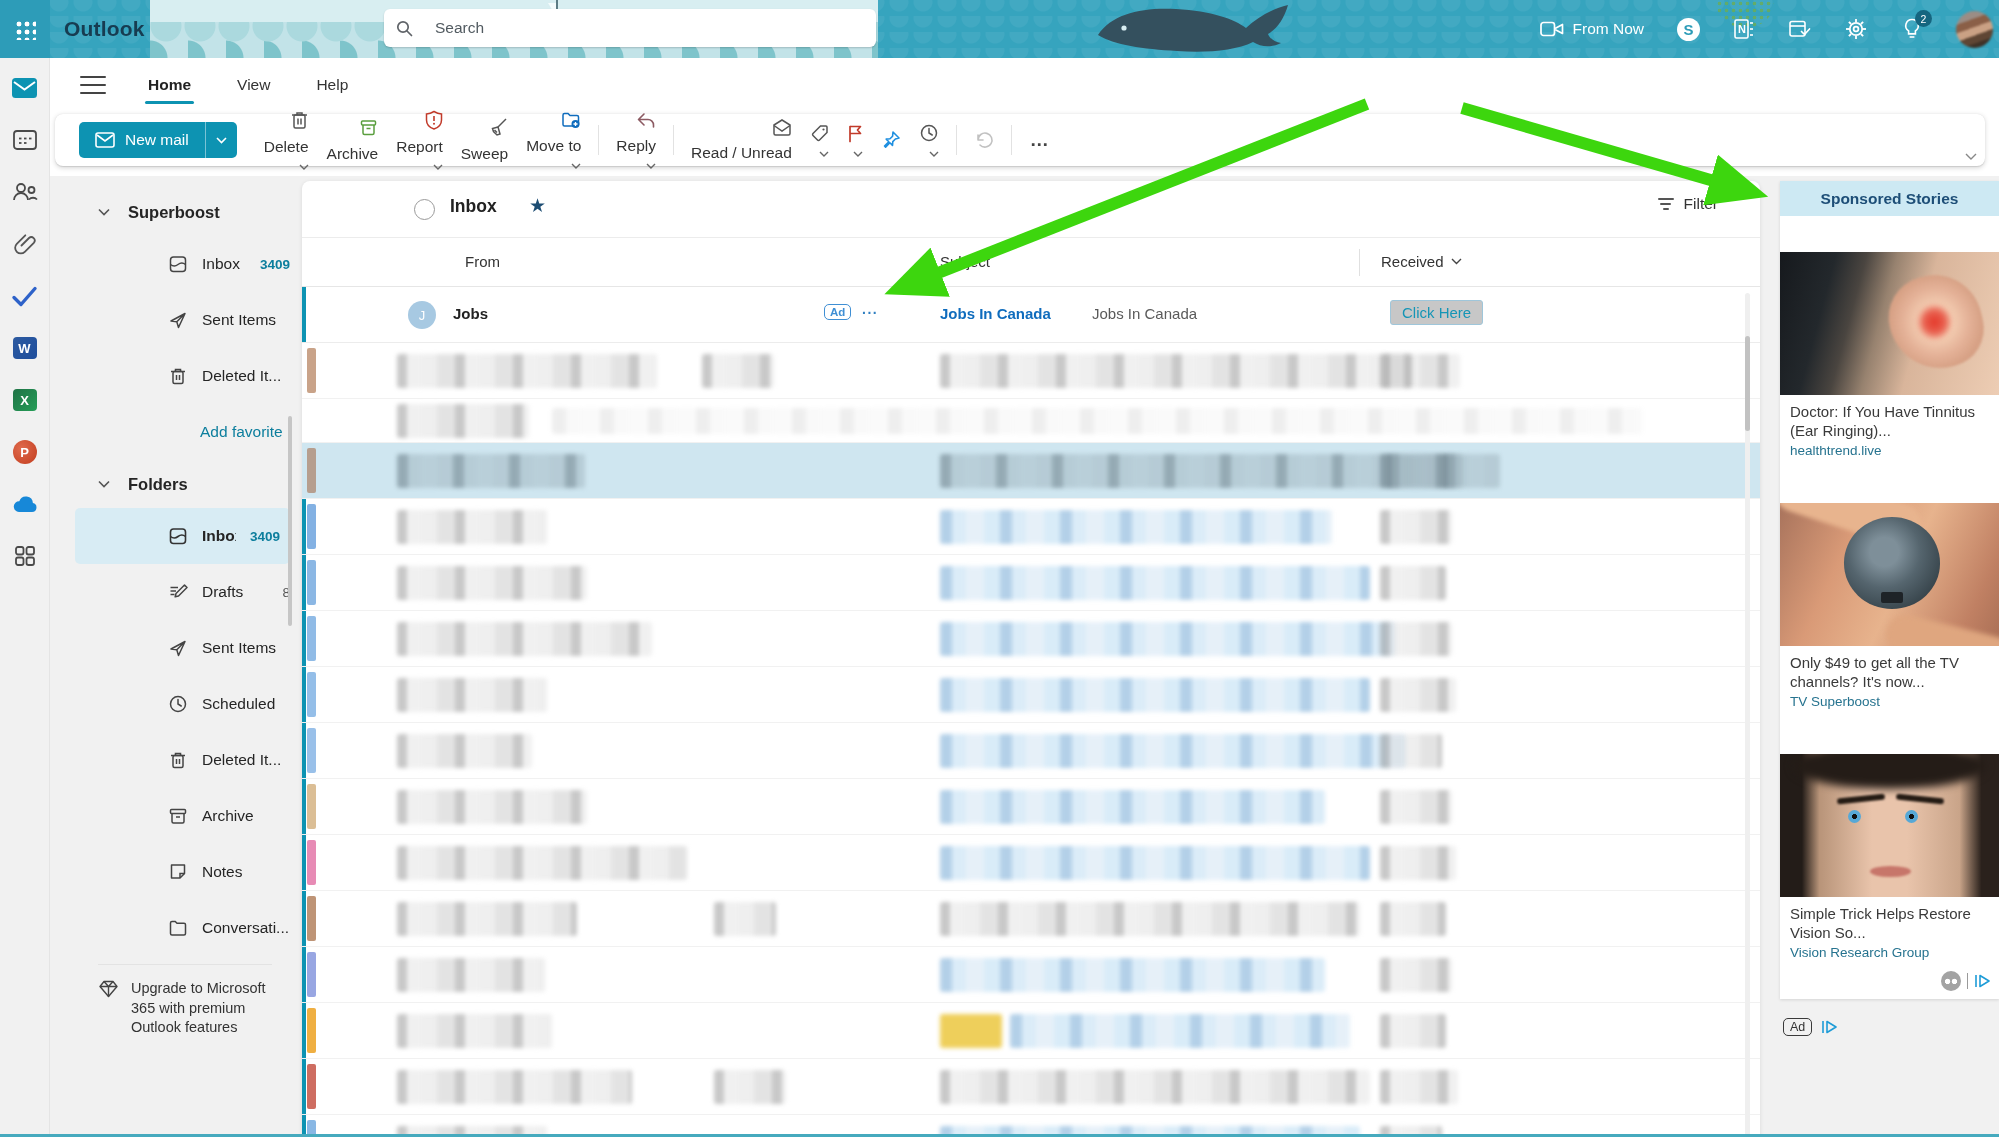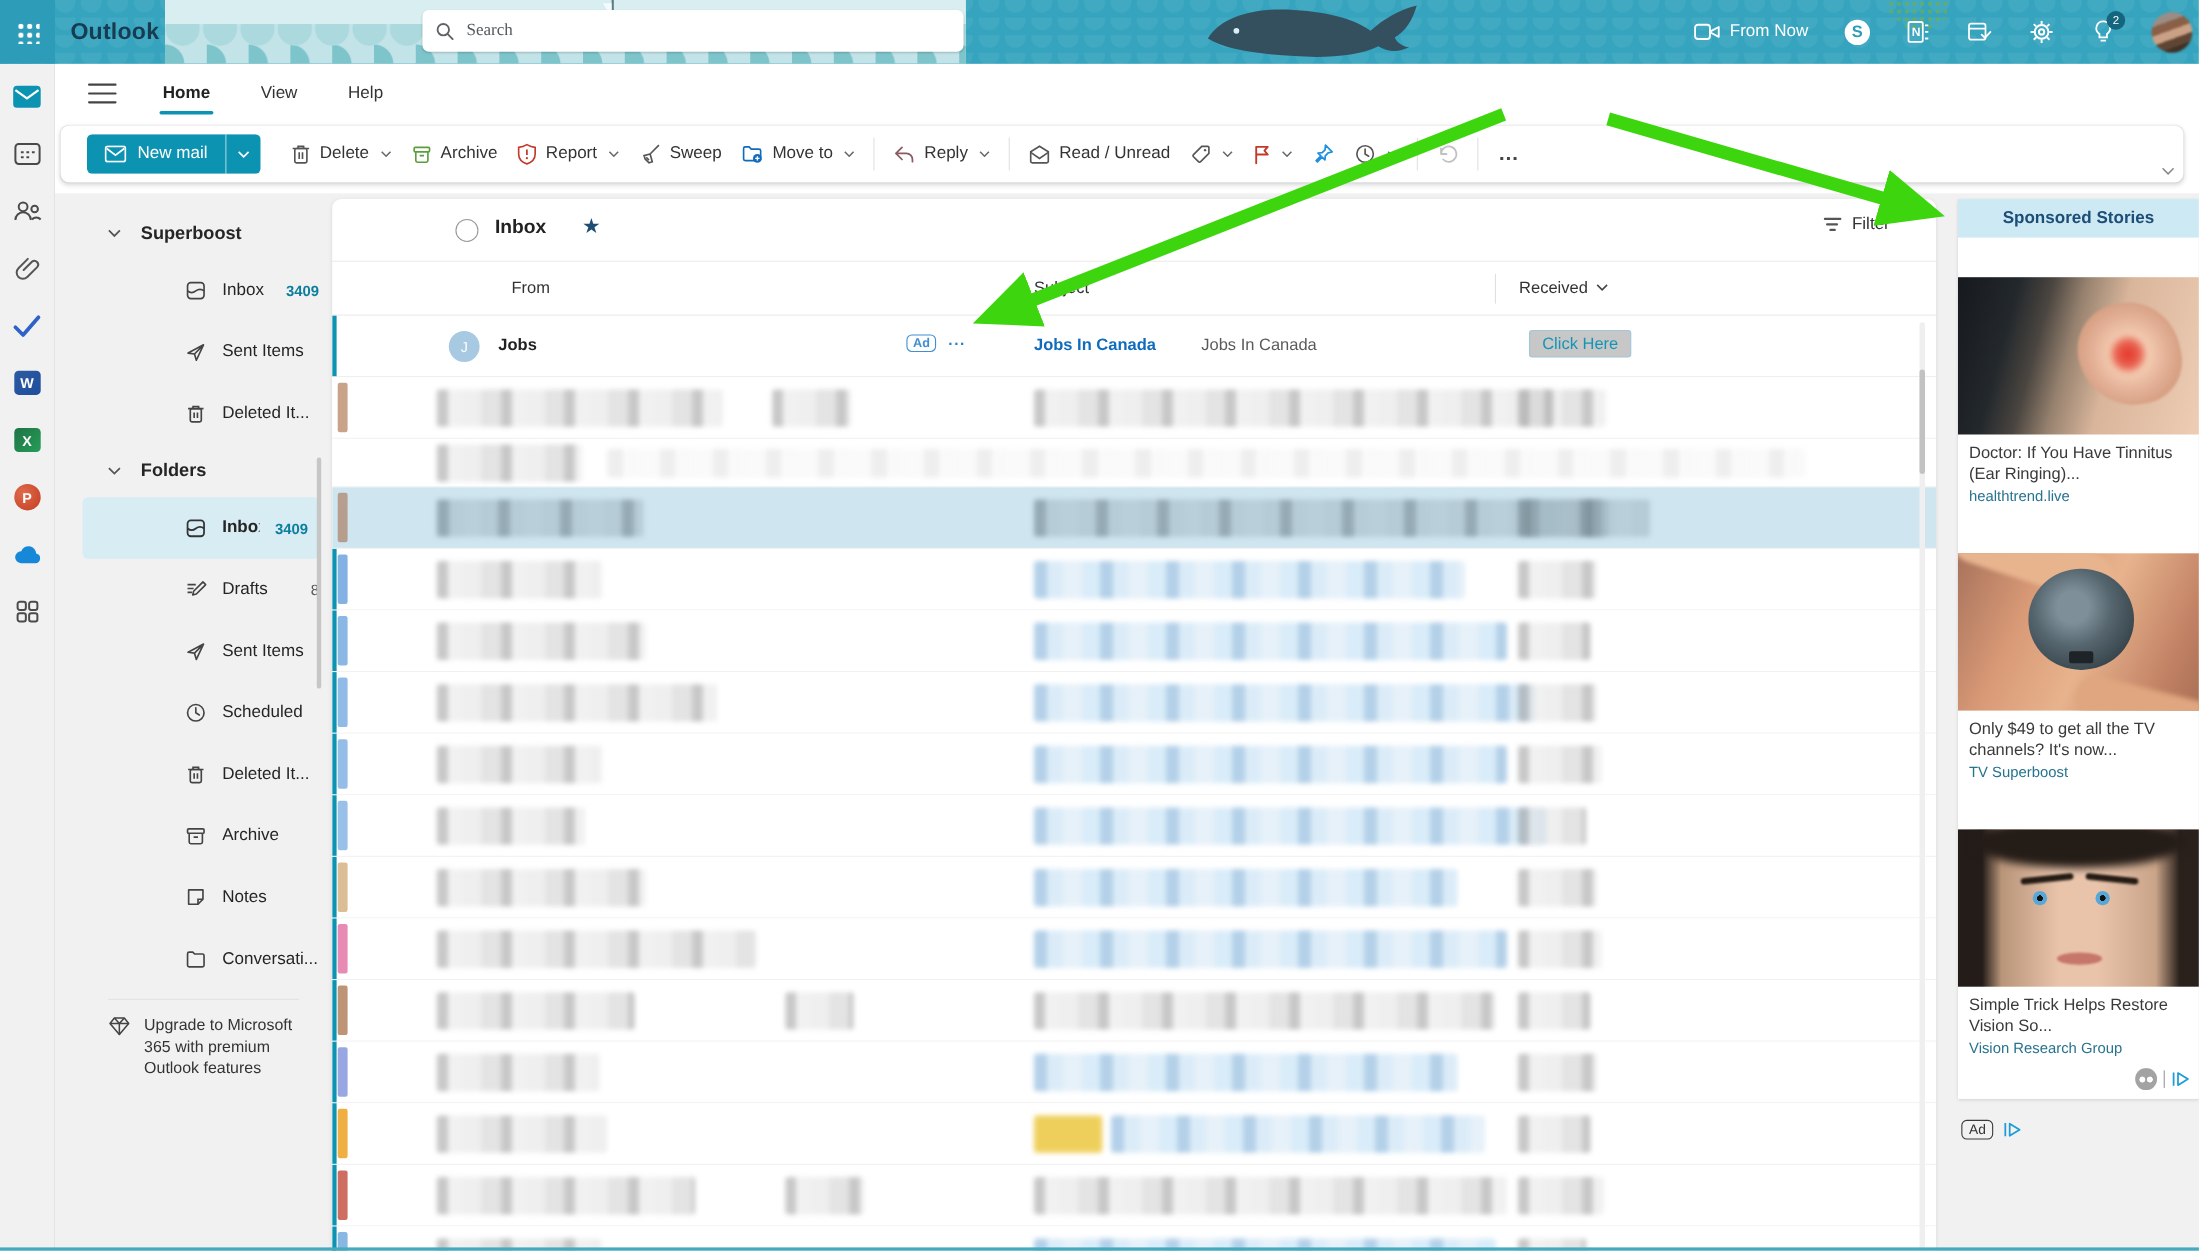--- a/index.html
+++ b/index.html
@@ -17,21 +17,21 @@
       radial-gradient(circle at 16px 26px, #abd9de 15px, transparent 16px),
       radial-gradient(circle at 0px 58px, #7ec4cb 17px, transparent 18px);
     background-size:100% 100%, 34px 58px, 38px 58px;}
   .sailboat{position:absolute;left:548px;top:0;width:18px;height:26px;}
   .sailboat .mast{position:absolute;left:8px;top:0;width:2px;height:20px;background:#5c7b84;}
   .sailboat .sail{position:absolute;left:0;top:3px;width:0;height:0;border-top:13px solid #f4fbfc;border-left:8px solid transparent;}
   .bush{position:absolute;left:1716px;top:0;width:58px;height:27px;border-radius:0 0 45% 45%/0 0 90% 90%;
     background:radial-gradient(circle,#6fae4e 1.6px,transparent 2.1px);background-size:7px 7px;opacity:.75;}
   .whale{position:absolute;left:1086px;top:2px;}
   .search-box{position:absolute;left:384px;top:9px;width:492px;height:38px;background:#fff;border-radius:6px;display:flex;align-items:center;padding:0 12px;box-shadow:0 1px 2px rgba(0,0,0,.18);}
-  .search-box input{border:none;outline:none;flex:1;font-size:15.5px;color:#333;margin-left:11px;font-family:Liberation Serif, serif;background:transparent;}
+  .search-box input{border:none;outline:none;flex:1;font-size:15.5px;color:#333;margin-left:22px;font-family:Liberation Sans, sans-serif;background:transparent;}
   .search-box input::placeholder{color:#515a60;}
   .top-right{position:absolute;right:6px;top:0;height:58px;display:flex;align-items:center;gap:33px;color:#fff;}
   .meet-now{display:flex;align-items:center;gap:9px;font-size:15.5px;color:#fff;cursor:pointer;}
   .tb-ic{display:flex;align-items:center;justify-content:center;cursor:pointer;}
   .skype-circle{width:23px;height:23px;border-radius:50%;background:#fff;color:#2d9cb8;font-weight:700;font-size:15px;display:flex;align-items:center;justify-content:center;}
   .bulb-wrap{position:relative;}
   .badge{position:absolute;top:-7px;right:-9px;min-width:17px;height:17px;border-radius:9px;background:#15657f;color:#fff;font-size:10.5px;display:flex;align-items:center;justify-content:center;padding:0 3px;}
   .avatar-top{width:37px;height:37px;border-radius:50%;overflow:hidden;filter:blur(1px);
     background:linear-gradient(160deg,#9b8d85 0 28%,#8a5f47 28% 45%,#caa184 45% 62%,#5f4634 62% 78%,#3f3227 78%);cursor:pointer;}
 
@@ -48,21 +48,21 @@
   .tabs-row{height:54px;display:flex;align-items:center;padding-left:30px;background:#fff;}
   .hamburger{width:26px;height:18px;display:flex;flex-direction:column;justify-content:space-between;cursor:pointer;margin-right:36px;}
   .hamburger span{height:2px;background:#444;border-radius:1px;}
   .rtab{position:relative;font-size:15.5px;color:#333;padding:8px 6px;margin-right:34px;cursor:pointer;}
   .rtab.active{font-weight:700;color:#222;}
   .rtab.active::after{content:'';position:absolute;left:3px;right:3px;bottom:-2px;height:3px;border-radius:2px;background:var(--accent,#0d93b2);}
   .toolbar-card{position:relative;margin:2px 14px 0 5px;height:52px;background:#fff;border-radius:8px;box-shadow:0 1.6px 5px rgba(0,0,0,.16),0 .3px 1px rgba(0,0,0,.1);display:flex;align-items:center;padding:0 14px 0 24px;}
   .newmail{display:flex;height:36px;border-radius:5px;overflow:hidden;cursor:pointer;flex:none;}
   .newmail .nm-main{background:var(--accent,#0d93b2);color:#fff;display:flex;align-items:center;gap:10px;padding:0 16px;font-size:15.5px;}
   .newmail .nm-arrow{background:var(--accent,#0d93b2);color:#fff;display:flex;align-items:center;padding:0 10px;border-left:1px solid rgba(255,255,255,.45);}
-  .tbtn{display:flex;align-items:center;gap:8px;font-size:15.5px;color:#333;padding:7px 9px;border-radius:4px;cursor:pointer;white-space:nowrap;}
+  .tbtn{display:flex;align-items:flex-end;gap:8px;font-size:15.5px;color:#333;padding:7px 9px;border-radius:4px;cursor:pointer;white-space:nowrap;flex-direction:column;}
   .tbtn .chev{margin-left:2px;}
   .tsep{width:1px;height:30px;background:#e2e2e2;margin:0 8px;flex:none;}
   .tbtn.disabled{opacity:.45;}
   .ellipsis-btn{font-size:19px;font-weight:700;color:#444;letter-spacing:1px;padding:0 10px;cursor:pointer;}
   .ribbon-collapse{position:absolute;right:8px;bottom:2px;cursor:pointer;}
 
   
   .content-row{flex:1;display:flex;background:#f1f1f1;min-height:0;position:relative;}
   .folder-pane{width:250px;flex:none;position:relative;padding-top:12px;color:#252525;}
   .sect-head{display:flex;align-items:center;height:48px;padding-left:78px;gap:15px;font-size:16.5px;font-weight:700;cursor:pointer;position:relative;}
@@ -474,20 +474,21 @@
               <g fill="none" stroke="#444" stroke-width="1.5">
                 <line x1="3" y1="5.5" x2="17" y2="5.5"></line>
                 <path d="M7.5 5.5 V3.5 h5 v2"></path>
                 <rect x="5" y="5.5" width="10" height="12" rx="1.5"></rect>
                 <line x1="8.5" y1="9" x2="8.5" y2="14"></line>
                 <line x1="11.5" y1="9" x2="11.5" y2="14"></line>
               </g>
             </svg>
           <span class="flabel">Deleted It...</span>
         </div>
+        <div class="addfav">Add favorite</div>
 
         <div class="sect-head">
           <svg class="icon chev" width="12" height="8" viewBox="0 0 12 8">
               <path d="M1 1.5 l5 5 5-5" fill="none" stroke="#555" stroke-width="1.6"></path>
             </svg>
           <span>Folders</span>
         </div>
         <div class="fitem selected">
           <svg class="icon" width="20" height="20" viewBox="0 0 20 20">
               <rect x="2.5" y="3" width="15" height="14.5" rx="3" fill="none" stroke="#333" stroke-width="1.6"></rect>

